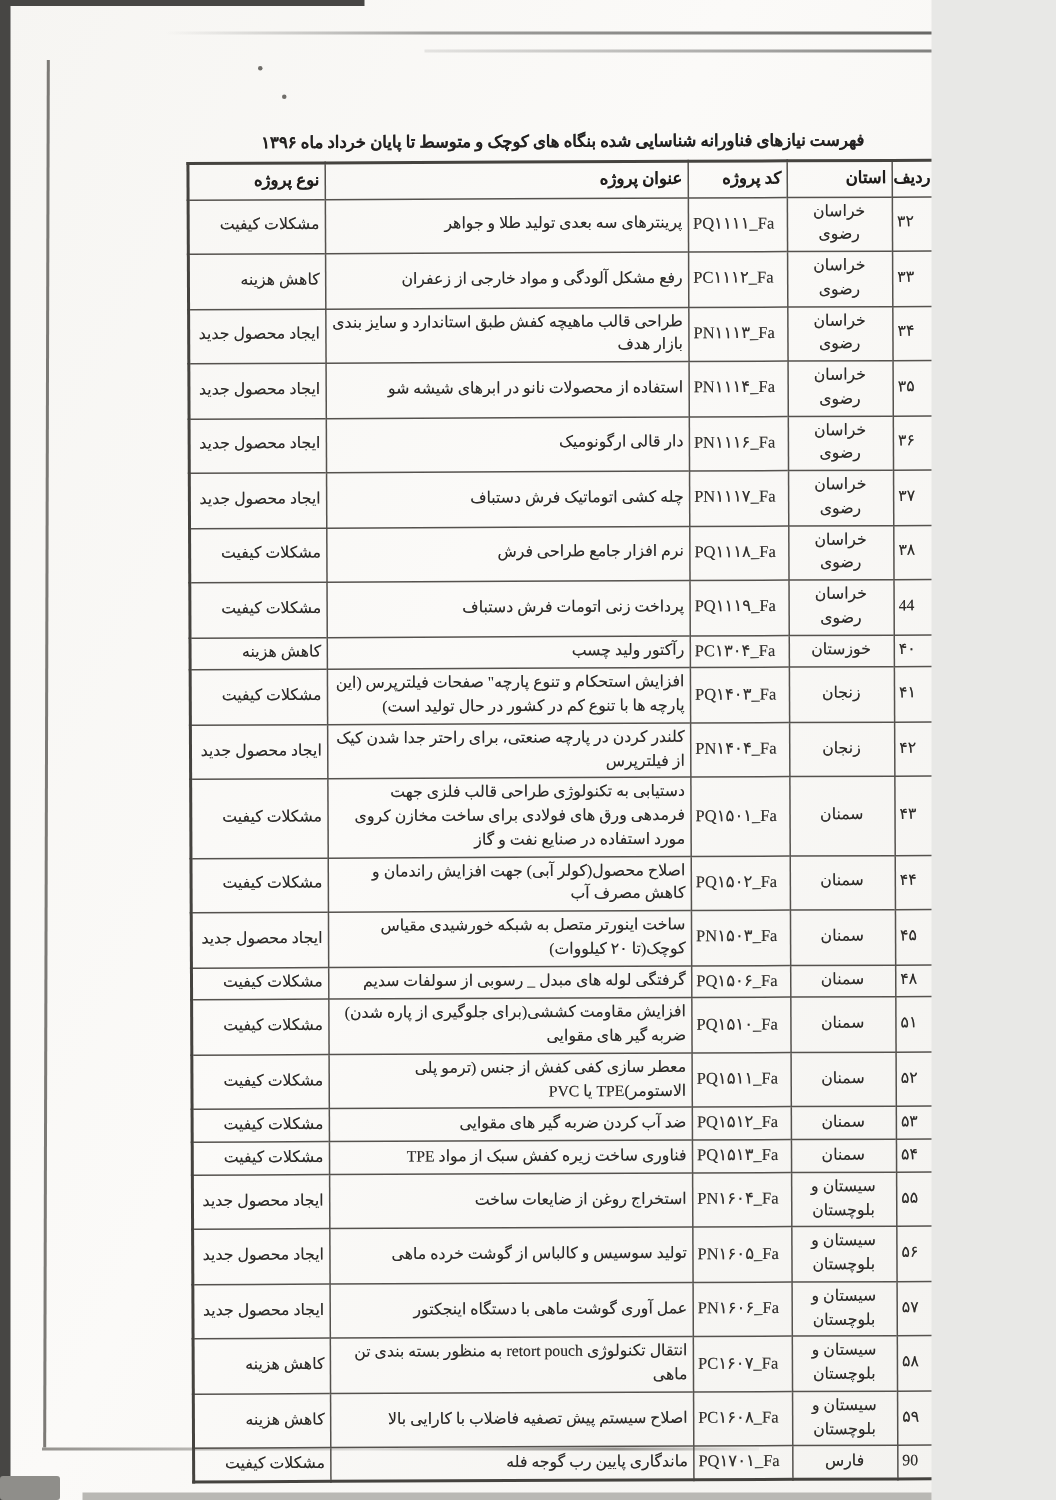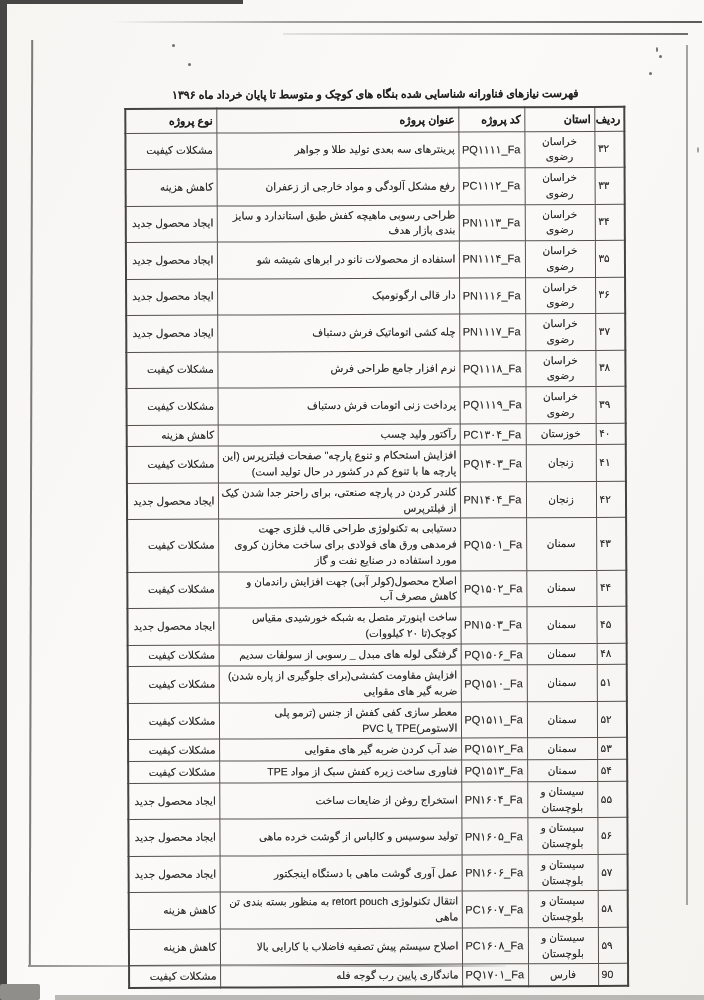--- a/index.html
+++ b/index.html
@@ -1,21 +1,21 @@
 <!DOCTYPE html>
 <html lang="fa"><head>
 <meta charset="utf-8">
 <style>
   * { margin:0; padding:0; box-sizing:border-box; }
   html,body { background:#e8e8e6; }
   .page {
-    position:relative; width:704px; height:1000px;
+    position:relative; width:621px; height:1000px;
     background:linear-gradient(115deg,#f6f5f2 0%, #fbfaf8 45%, #f4f3f0 100%);
     overflow:hidden;
-    font-family:Liberation Sans, sans-serif;
+    font-family:Liberation Serif, serif;
     color:#2e2c29;
   }
   
   .edge-left   { position:absolute; left:0; top:0; width:7px; height:1000px; background:#474644; }
   .edge-topleft{ position:absolute; left:0; top:0; width:243px; height:4px; background:#474644; }
   .blob-bottomleft { position:absolute; left:0; top:984px; width:40px; height:16px; background:#8f8e8a; border-radius:2px; }
   .edge-bottom { position:absolute; left:55px; top:995px; width:649px; height:5px; background:#b9b8b4; }
   .scanline-top1 { position:absolute; left:110px; top:21px; width:592px; height:2px;
                    background:linear-gradient(to right, rgba(90,90,88,0), rgba(90,90,88,.55) 30%, #5a5a58); }
   .scanline-top2 { position:absolute; left:283px; top:33px; width:405px; height:2px;
@@ -120,21 +120,21 @@
     <td class="cell-prov">خراسان رضوی</td>
     <td class="cell-code"><span class="code">PC۱۱۱۲_Fa</span></td>
     <td class="cell-title">رفع مشکل آلودگی و مواد خارجی از زعفران</td>
     <td class="cell-type">کاهش هزینه</td>
   </tr>
 
   <tr>
     <td class="cell-row">۳۴</td>
     <td class="cell-prov">خراسان رضوی</td>
     <td class="cell-code"><span class="code">PN۱۱۱۳_Fa</span></td>
-    <td class="cell-title">طراحی رسوبی ماهیچه کفش طبق استاندارد و سایز بندی بازار هدف</td>
+    <td class="cell-title">طراحی قالب ماهیچه کفش طبق استاندارد و سایز بندی بازار هدف</td>
     <td class="cell-type">ایجاد محصول جدید</td>
   </tr>
 
   <tr>
     <td class="cell-row">۳۵</td>
     <td class="cell-prov">خراسان رضوی</td>
     <td class="cell-code"><span class="code">PN۱۱۱۴_Fa</span></td>
     <td class="cell-title">استفاده از محصولات نانو در ابرهای شیشه شو</td>
     <td class="cell-type">ایجاد محصول جدید</td>
   </tr>
@@ -157,21 +157,21 @@
 
   <tr>
     <td class="cell-row">۳۸</td>
     <td class="cell-prov">خراسان رضوی</td>
     <td class="cell-code"><span class="code">PQ۱۱۱۸_Fa</span></td>
     <td class="cell-title">نرم افزار جامع طراحی فرش</td>
     <td class="cell-type">مشکلات کیفیت</td>
   </tr>
 
   <tr>
-    <td class="cell-row">۳۹</td>
+    <td class="cell-row">44</td>
     <td class="cell-prov">خراسان رضوی</td>
     <td class="cell-code"><span class="code">PQ۱۱۱۹_Fa</span></td>
     <td class="cell-title">پرداخت زنی اتومات فرش دستباف</td>
     <td class="cell-type">مشکلات کیفیت</td>
   </tr>
 
   <tr>
     <td class="cell-row">۴۰</td>
     <td class="cell-prov">خوزستان</td>
     <td class="cell-code"><span class="code">PC۱۳۰۴_Fa</span></td>

